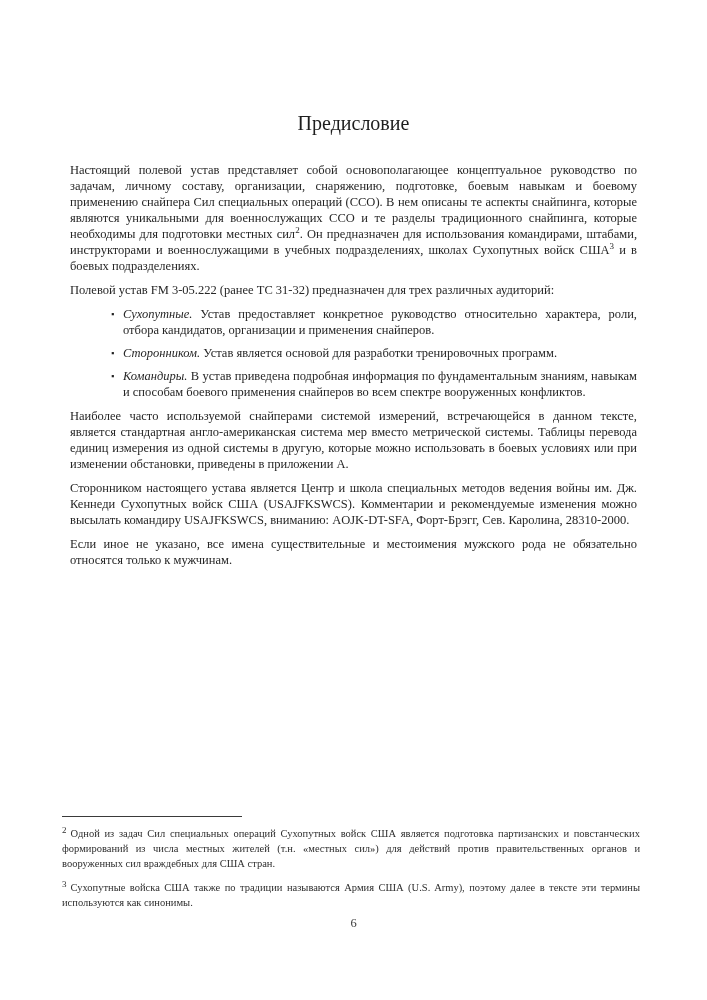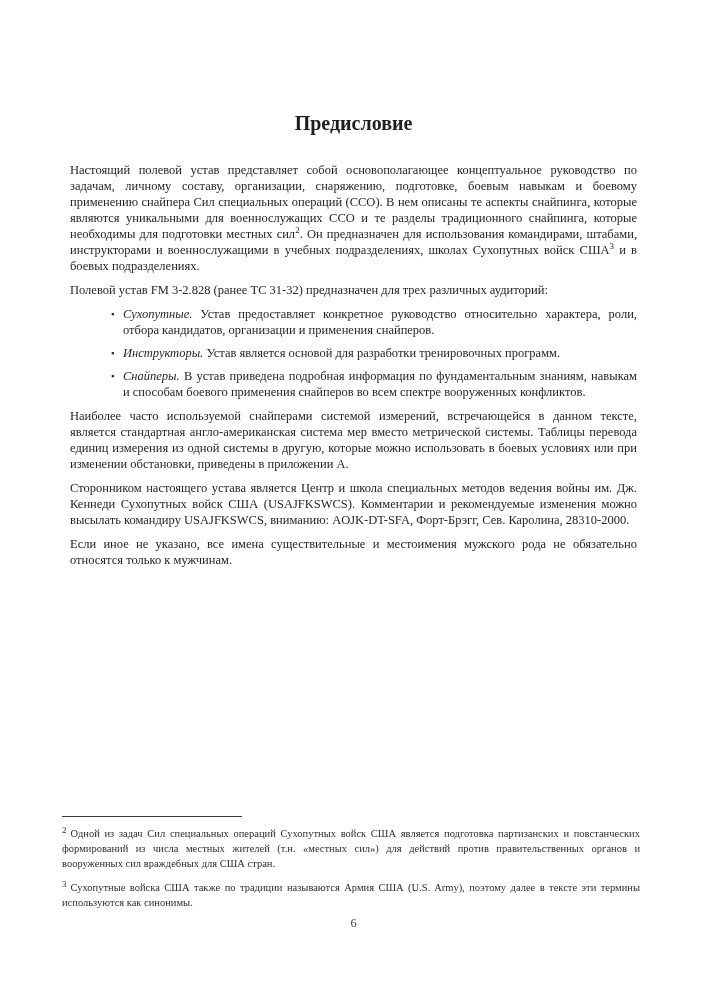--- a/index.html
+++ b/index.html
@@ -19,21 +19,21 @@
   .content {
     position: absolute;
     left: 70px;
     top: 112px;
     width: 567px;
   }
   .doc-title {
     margin: 0 0 27px 0;
     text-align: center;
     font-size: 20px;
-    font-weight: bold;
+    font-weight: normal;
     color: #1e1e1e;
   }
   .para {
     margin: 0 0 8px 0;
     font-size: 12.5px;
     line-height: 16px;
     text-align: justify;
   }
   .para sup, .fn sup {
     font-size: 9px;
@@ -99,31 +99,31 @@
 </head>
 <body>
 
 <div class="page">
   <div class="content">
 
     <h1 class="doc-title">Предисловие</h1>
 
     <p class="para"><span>Настоящий полевой устав представляет собой основополагающее концептуальное руководство по задачам, личному составу, организации, снаряжению, подготовке, боевым навыкам и боевому применению снайпера Сил специальных операций (ССО). В нем описаны те аспекты снайпинга, которые являются уникальными для военнослужащих ССО и те разделы традиционного снайпинга, которые необходимы для подготовки местных сил</span><sup>2</sup><span>. Он предназначен для использования командирами, штабами, инструкторами и военнослужащими в учебных подразделениях, школах Сухопутных войск США</span><sup>3</sup><span> и в боевых подразделениях.</span></p>
 
-    <p class="para">Полевой устав FM 3-2.828 (ранее TC 31-32) предназначен для трех различных аудиторий:</p>
+    <p class="para">Полевой устав FM 3-05.222 (ранее TC 31-32) предназначен для трех различных аудиторий:</p>
 
     <ul class="bullets">
       <li class="bullet-item">
         <span class="bullet-marker">▪</span><span class="bullet-lead">Сухопутные.</span><span> Устав предоставляет конкретное руководство относительно характера, роли, отбора кандидатов, организации и применения снайперов.</span>
       </li>
       <li class="bullet-item">
-        <span class="bullet-marker">▪</span><span class="bullet-lead">Инструкторы.</span><span> Устав является основой для разработки тренировочных программ.</span>
+        <span class="bullet-marker">▪</span><span class="bullet-lead">Сторонником.</span><span> Устав является основой для разработки тренировочных программ.</span>
       </li>
       <li class="bullet-item">
-        <span class="bullet-marker">▪</span><span class="bullet-lead">Снайперы.</span><span> В устав приведена подробная информация по фундаментальным знаниям, навыкам и способам боевого применения снайперов во всем спектре вооруженных конфликтов.</span>
+        <span class="bullet-marker">▪</span><span class="bullet-lead">Командиры.</span><span> В устав приведена подробная информация по фундаментальным знаниям, навыкам и способам боевого применения снайперов во всем спектре вооруженных конфликтов.</span>
       </li>
     </ul>
 
     <p class="para">Наиболее часто используемой снайперами системой измерений, встречающейся в данном тексте, является стандартная англо-американская система мер вместо метрической системы. Таблицы перевода единиц измерения из одной системы в другую, которые можно использовать в боевых условиях или при изменении обстановки, приведены в приложении А.</p>
 
     <p class="para">Сторонником настоящего устава является Центр и школа специальных методов ведения войны им. Дж. Кеннеди Сухопутных войск США (USAJFKSWCS). Комментарии и рекомендуемые изменения можно высылать командиру USAJFKSWCS, вниманию: AOJK-DT-SFA, Форт-Брэгг, Сев. Каролина, 28310-2000.</p>
 
     <p class="para">Если иное не указано, все имена существительные и местоимения мужского рода не обязательно относятся только к мужчинам.</p>
 
   </div>

